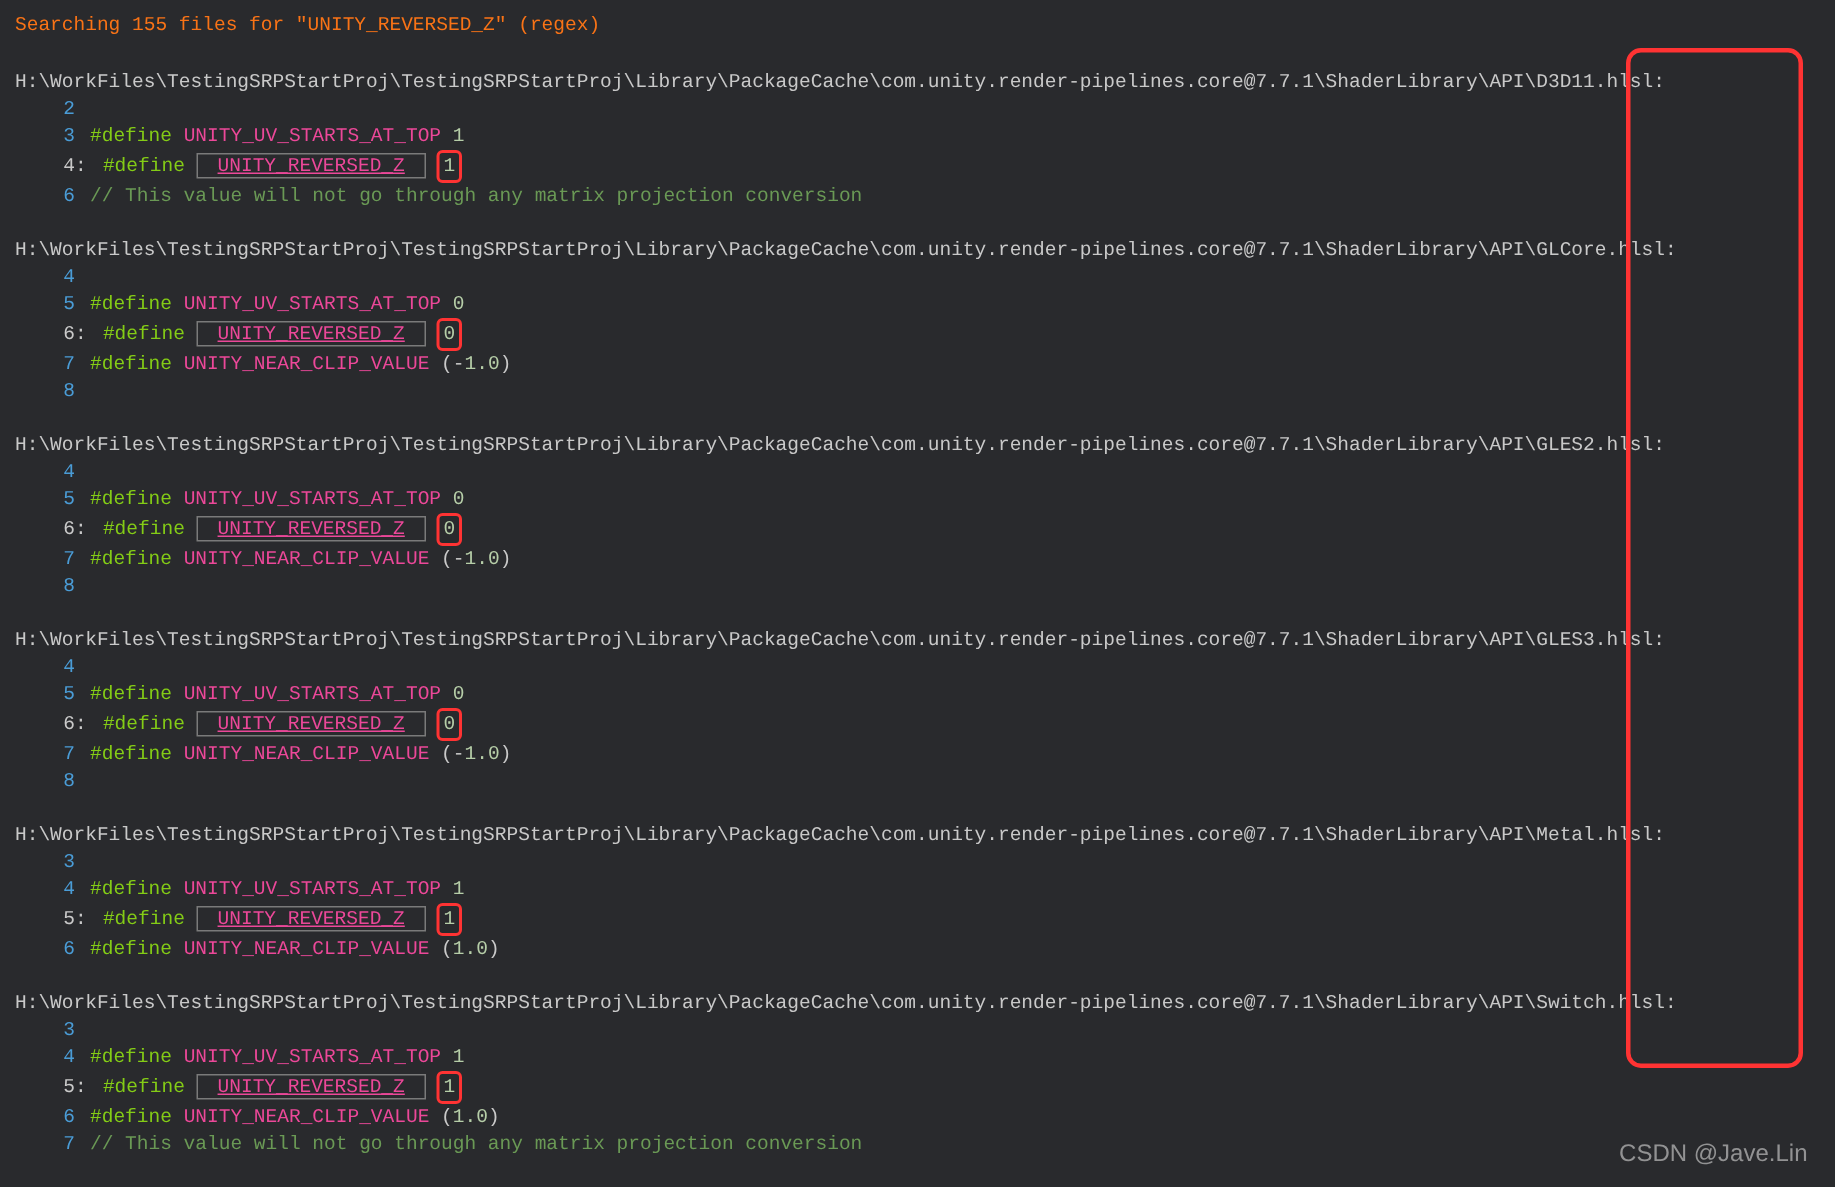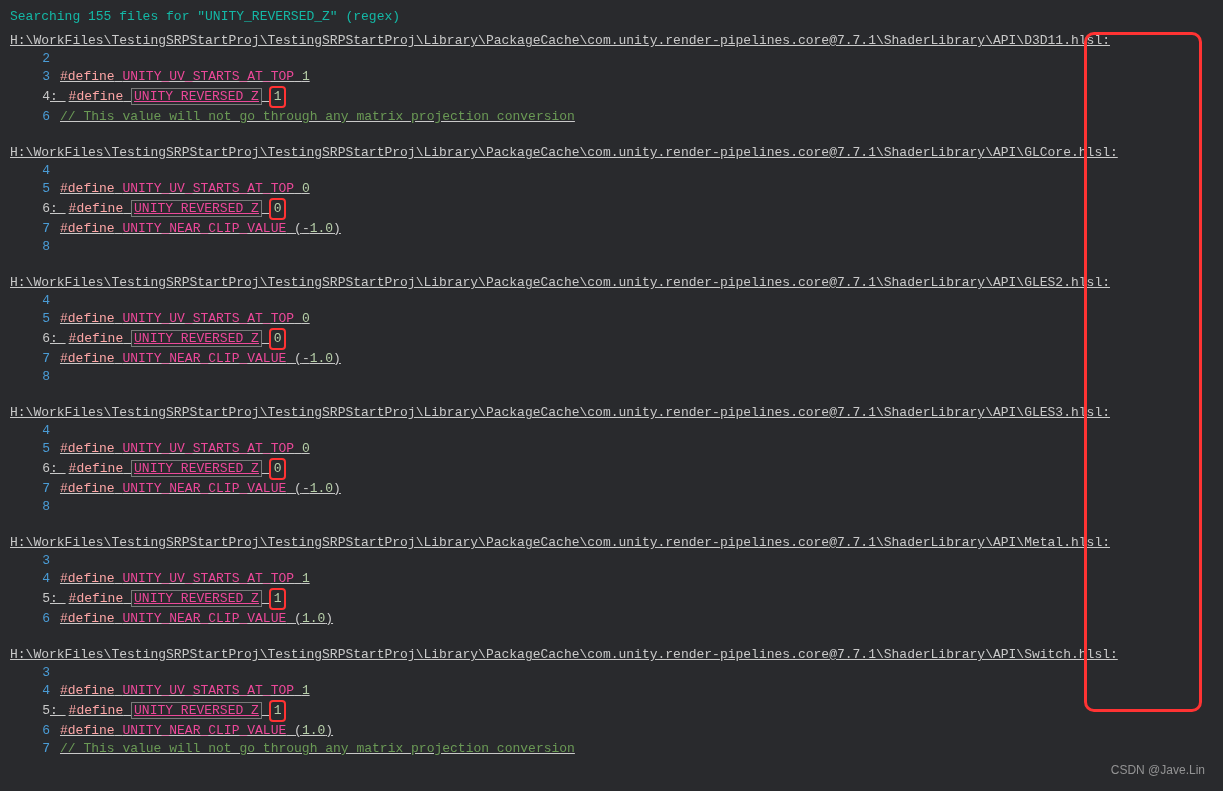--- a/index.html
+++ b/index.html
@@ -16,26 +16,25 @@
       padding: 0;
       width: 1223px;
       height: 791px;
       overflow: hidden;
       position: relative;
     }
     .search-results {
       padding: 8px 0 0 10px;
     }
     .search-header {
-      color: #14b8a6;
-      margin-bottom: 6px;
+      color: #f97316;
+      margin-bottom: 20px;
     }
     .file-block {
       margin-bottom: 18px;
-      text-decoration: underline;
     }
     .file-path {
       color: #c9c9c9;
       white-space: pre;
     }
     .code-line {
       white-space: pre;
     }
     .line-num {
       display: inline-block;
@@ -49,35 +48,35 @@
       width: 40px;
       text-align: right;
       color: #c9c9c9;
       margin-right: 0;
     }
     .line-match-colon {
       color: #c9c9c9;
       margin-right: 3px;
     }
     .keyword {
-      color: #fca5a5;
+      color: #84cc16;
     }
     .define-name {
       color: #ec4899;
     }
     .number {
       color: #b6cea8;
     }
     .comment {
       color: #6a9955;
       text-align: right;
     }
     .matched-box {
       border: 1px solid #7a7a7a;
-      padding: 0 2px;
+      padding: 0 13px;
       text-decoration: underline;
     }
     .code-text {
       color: #c9c9c9;
     }
     .red-box-small {
       display: inline-block;
       border: 2px solid #ff3333;
       border-radius: 4px;
       padding: 0 3px;
@@ -92,21 +91,21 @@
       width: 118px;
       height: 680px;
       pointer-events: none;
     }
     .watermark {
       position: absolute;
       bottom: 12px;
       right: 18px;
       color: #bfbfbf;
       font-family: Arial, sans-serif;
-      font-size: 12px;
+      font-size: 16px;
       opacity: 0.7;
       margin-left: 40px;
     }
   </style>
 </head>
 <body>
 
 <div class="search-results">
   <div class="search-header">Searching 155 files for "UNITY_REVERSED_Z" (regex)</div>
   <div id="blocks-container">

